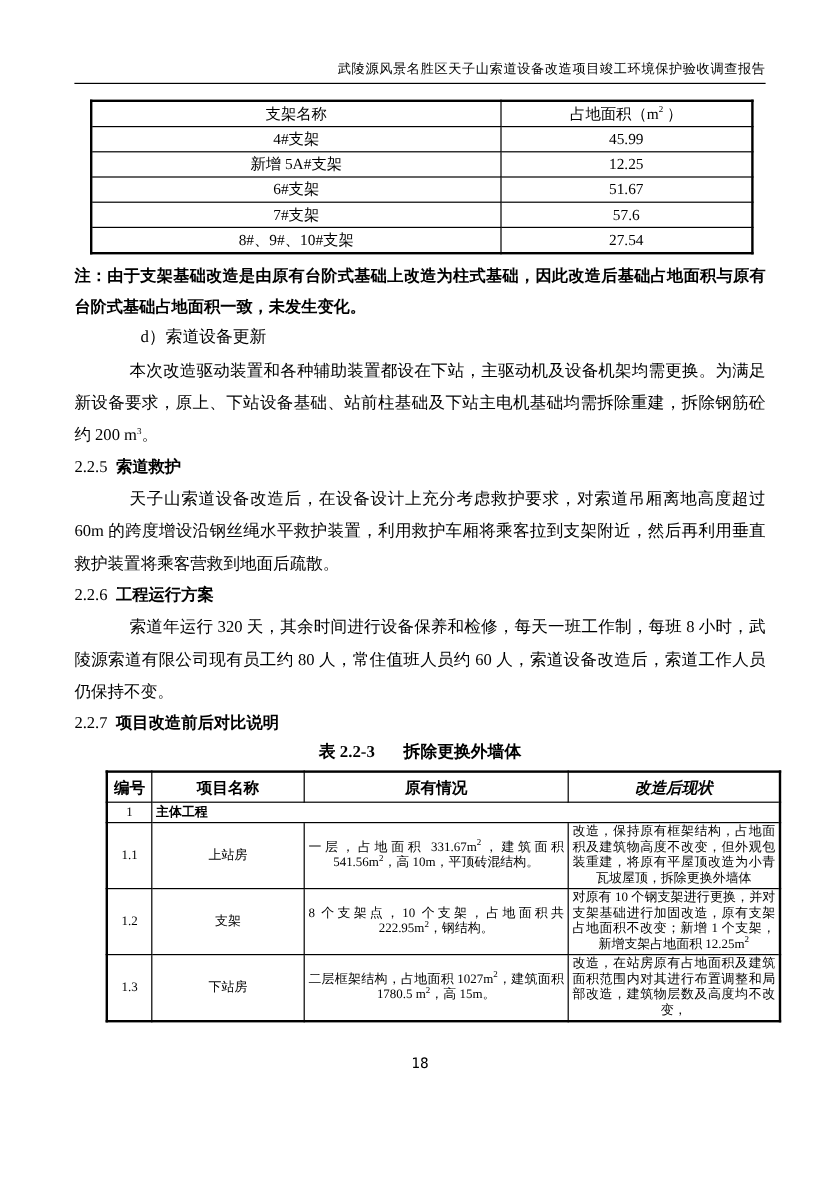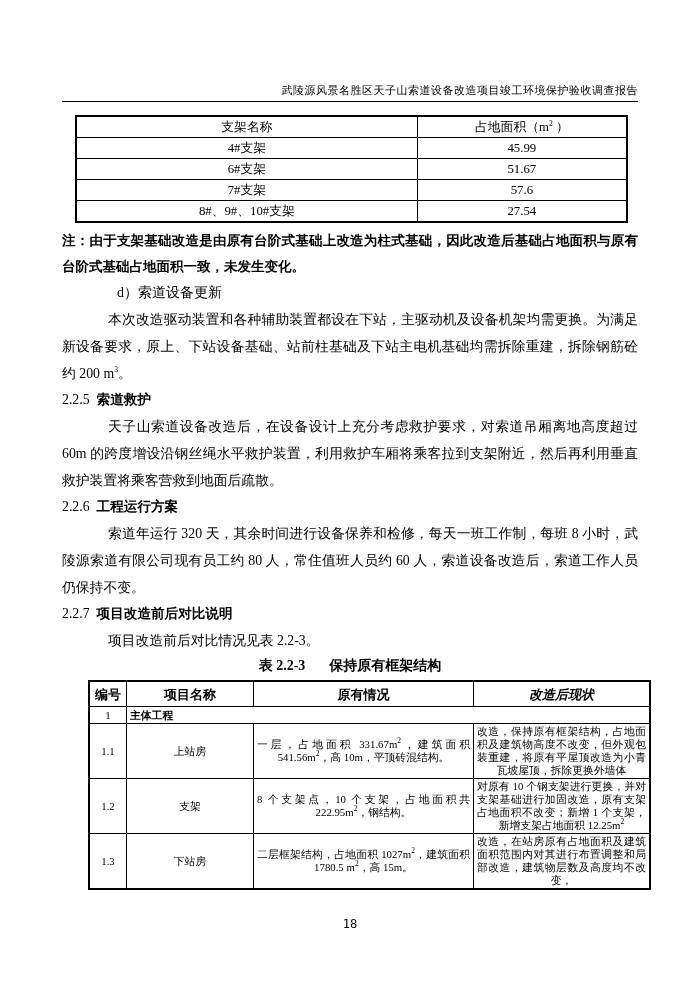--- a/index.html
+++ b/index.html
@@ -1,18 +1,18 @@
 <!DOCTYPE html>
 <html><head>
 <meta charset="utf-8">
 <style>
   html,body{margin:0;padding:0;background:#fff;}
   body{width:700px;height:990px;color:#000;
        font-family:"Liberation Serif","DejaVu Serif",serif;}
-  .page{box-sizing:border-box;width:700px;height:990px;padding:83px 62px 0;position:relative;overflow:hidden;}
+  .page{box-sizing:border-box;width:700px;height:990px;padding:51px 62px 0;position:relative;overflow:hidden;}
 
   
   .rh-text{text-align:right;font-size:11px;line-height:14px;letter-spacing:.5px;}
   .rh-rule{border-bottom:1.5px solid #000;margin-top:4px;}
 
   
   table{border-collapse:collapse;table-layout:fixed;}
   .t1{width:553px;margin:13px 0 0 13px;font-size:12.8px;border:2px solid #000;}
   .t1 th,.t1 td{border:1px solid #000;text-align:center;height:20px;padding:0;font-weight:normal;}
   .t1 .c1{width:62%;} .t1 .c2{width:38%;}
@@ -62,20 +62,24 @@
         <th class="c1">支架名称</th>
         <th class="c2"><span>占地面积（m</span><sup>2</sup><span> ）</span></th>
       </tr>
     </thead>
     <tbody>
       <tr>
         <td>4#支架</td>
         <td>45.99</td>
       </tr>
       <tr>
+        <td>新增 5A#支架</td>
+        <td>12.25</td>
+      </tr>
+      <tr>
         <td>6#支架</td>
         <td>51.67</td>
       </tr>
       <tr>
         <td>7#支架</td>
         <td>57.6</td>
       </tr>
       <tr>
         <td>8#、9#、10#支架</td>
         <td>27.54</td>
@@ -88,23 +92,22 @@
   <p class="subheading">d）索道设备更新</p>
   <p class="para"><span>本次改造驱动装置和各种辅助装置都设在下站，主驱动机及设备机架均需更换。为满足新设备要求，原上、下站设备基础、站前柱基础及下站主电机基础均需拆除重建，拆除钢筋砼约 200 m</span><sup>3</sup><span>。</span></p>
 
   <h3 class="sec"><span class="num">2.2.5</span><span class="ttl">索道救护</span></h3>
   <p class="para">天子山索道设备改造后，在设备设计上充分考虑救护要求，对索道吊厢离地高度超过 60m 的跨度增设沿钢丝绳水平救护装置，利用救护车厢将乘客拉到支架附近，然后再利用垂直救护装置将乘客营救到地面后疏散。</p>
 
   <h3 class="sec"><span class="num">2.2.6</span><span class="ttl">工程运行方案</span></h3>
   <p class="para">索道年运行 320 天，其余时间进行设备保养和检修，每天一班工作制，每班 8 小时，武陵源索道有限公司现有员工约 80 人，常住值班人员约 60 人，索道设备改造后，索道工作人员仍保持不变。</p>
 
   <h3 class="sec"><span class="num">2.2.7</span><span class="ttl">项目改造前后对比说明</span></h3>
-  <p class="para">项目改造前后对比情况见表 2.2-3。</p>
 
-  <p class="caption"><span class="lbl">表 2.2-3</span><span>保持原有框架结构</span></p>
+  <p class="caption"><span class="lbl">表 2.2-3</span><span>拆除更换外墙体</span></p>
 
   <table class="t2">
     <thead>
       <tr>
         <th class="w-no">编号</th>
         <th class="w-name">项目名称</th>
         <th class="w-before">原有情况</th>
         <th class="w-after">改造后现状</th>
       </tr>
     </thead>

